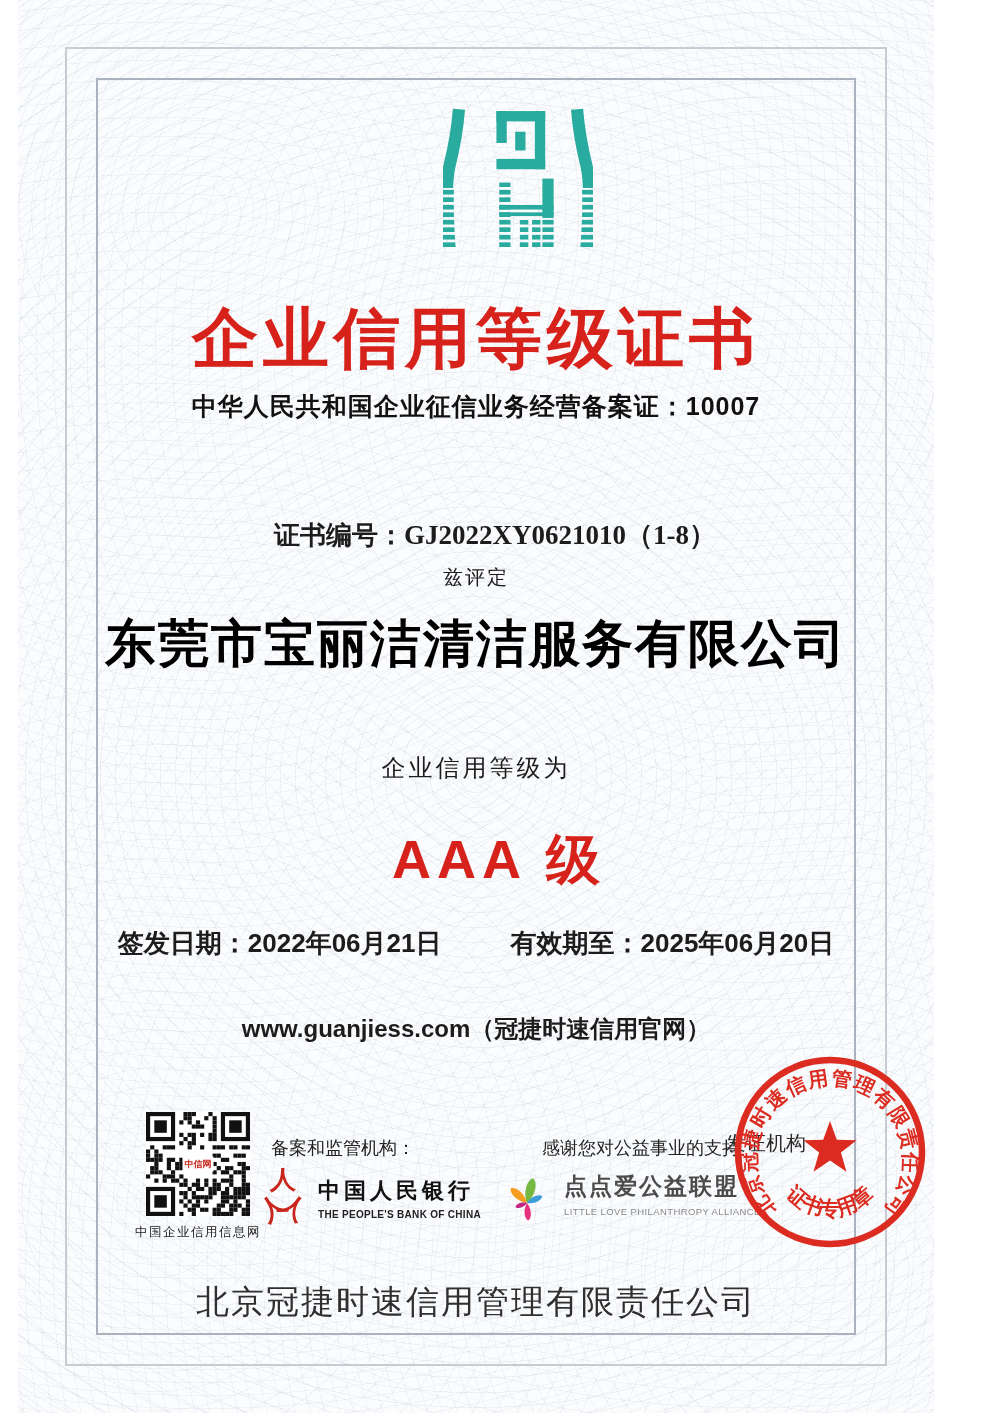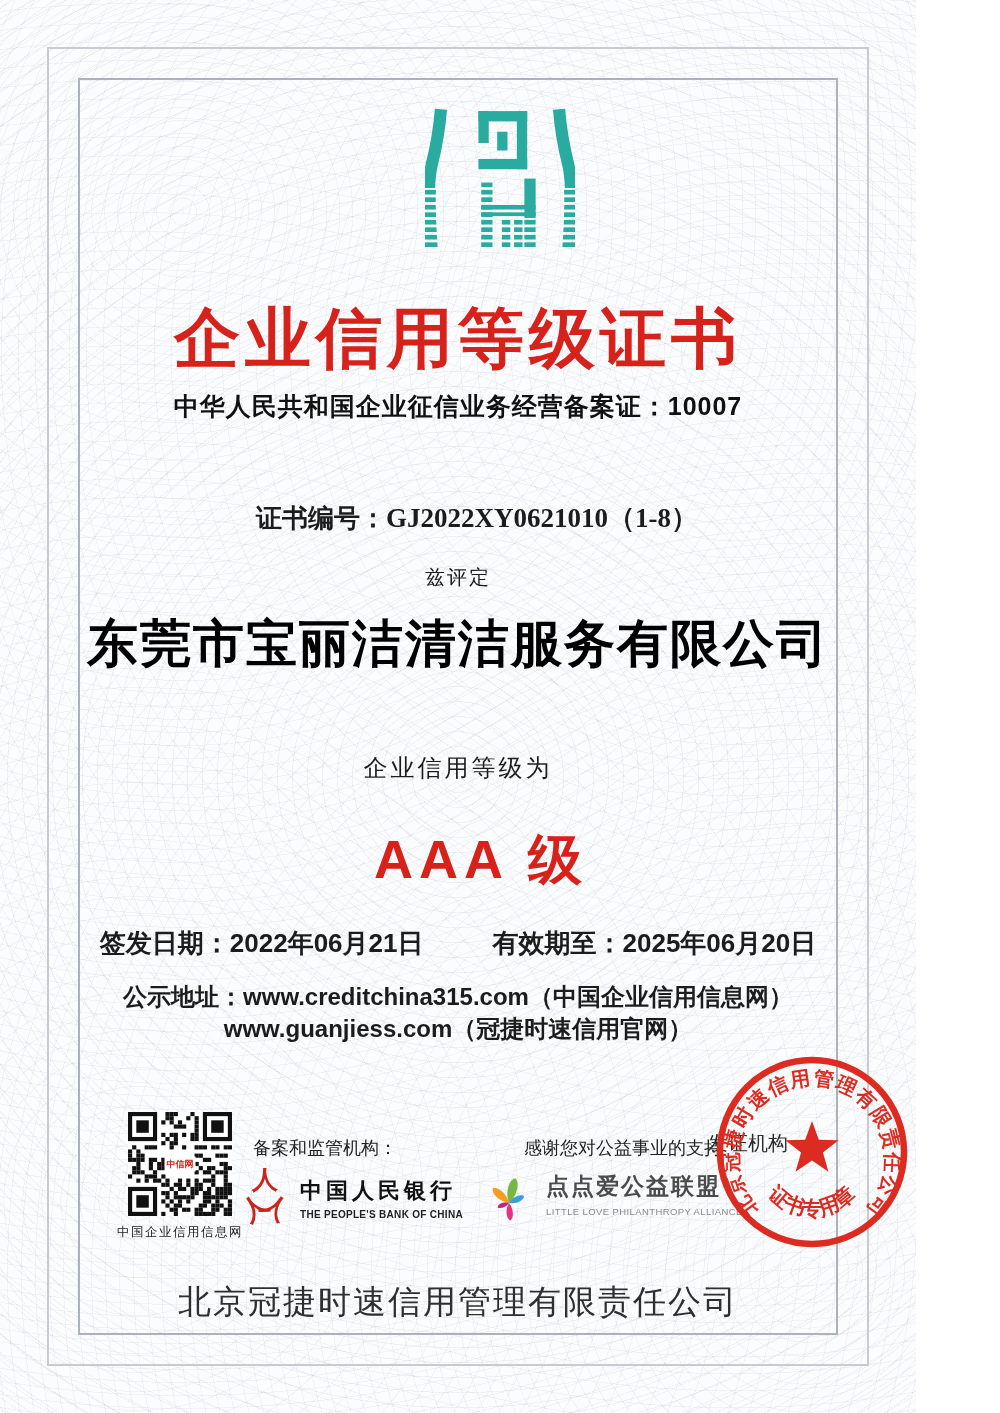--- a/index.html
+++ b/index.html
@@ -5,29 +5,29 @@
   html,body{margin:0;padding:0;background:#ffffff;}
   .page{
     position:relative;width:916px;height:1413px;overflow:hidden;
     background-color:#fbfcfd;
     background-image:
       repeating-radial-gradient(circle at 20% 15%, rgba(150,160,185,.10) 0 1px, transparent 1px 13px),
       repeating-radial-gradient(circle at 80% 25%, rgba(150,160,185,.10) 0 1px, transparent 1px 17px),
       repeating-radial-gradient(circle at 50% 55%, rgba(150,160,185,.12) 0 1px, transparent 1px 15px),
       repeating-radial-gradient(circle at 15% 85%, rgba(150,160,185,.10) 0 1px, transparent 1px 19px),
       repeating-radial-gradient(circle at 88% 90%, rgba(150,160,185,.10) 0 1px, transparent 1px 14px);
-    font-family:"Liberation Sans", sans-serif;color:#1c1c1c;
+    font-family:"Liberation Sans", sans-serif;color:#1c1c1c;margin-left:18px;
   }
   .frame-outer{position:absolute;inset:47px;border:2px solid #c7cbd4;pointer-events:none;}
   .frame-inner{position:absolute;inset:78px;border:2px solid #abb1bd;pointer-events:none;}
   .cline{position:absolute;left:0;width:100%;text-align:center;white-space:nowrap;}
   .logo{position:absolute;left:425px;top:104px;width:150px;height:152px;}
   .title{top:294px;font-size:66px;font-weight:900;letter-spacing:5px;color:#d7221c;}
   .subtitle{top:390px;font-size:25px;font-weight:700;letter-spacing:1px;color:#111;}
-  .certline{top:500px;font-size:26px;font-weight:700;padding-left:19px;}
+  .certline{top:517px;font-size:26px;font-weight:700;padding-left:19px;}
   .certline .no{font-family:"Liberation Serif", serif;font-size:27px;font-weight:700;}
   .hereby{top:564px;font-size:20px;font-weight:500;letter-spacing:2px;}
   .company{top:610px;font-size:51px;font-family:"Liberation Serif", serif;font-weight:600;letter-spacing:2px;color:#000;}
   .rating-intro{top:752px;font-size:24px;font-weight:500;letter-spacing:3px;}
   .rating{top:824px;font-size:54px;font-weight:900;letter-spacing:6px;color:#d7221c;padding-left:23px;}
   .dates{position:absolute;left:0;top:926px;width:100%;display:flex;justify-content:center;gap:69px;
          font-size:26px;font-weight:700;white-space:nowrap;}
   .pub1{top:981px;font-size:24px;font-weight:700;}
   .pub2{top:1013px;font-size:24px;font-weight:700;}
   .qr{position:absolute;left:128px;top:1112px;width:104px;height:104px;}
@@ -119,23 +119,20 @@
 
   <div class="dates">
     <span>
       <span>签发日期：</span><span>2022年06月21日</span>
     </span>
     <span>
       <span>有效期至：</span><span>2025年06月20日</span>
     </span>
   </div>
 
-  <div class="cline pub1">
-    <span>公示地址：</span><span>www.creditchina315.com（中国企业信用信息网）</span>
-  </div>
   <div class="cline pub2">www.guanjiess.com（冠捷时速信用官网）</div>
 
   <div class="qr">
     <svg id="qr-svg" width="104" height="104" viewBox="0 0 100 100">
         <rect x="0" y="0" width="100" height="100" fill="#ffffff"></rect>
         <rect x="36" y="0" width="4" height="4" fill="#111"></rect>
         <rect x="40" y="0" width="4" height="4" fill="#111"></rect>
         <rect x="44" y="0" width="4" height="4" fill="#111"></rect>
         <rect x="60" y="0" width="4" height="4" fill="#111"></rect>
         <rect x="36" y="4" width="4" height="4" fill="#111"></rect>

